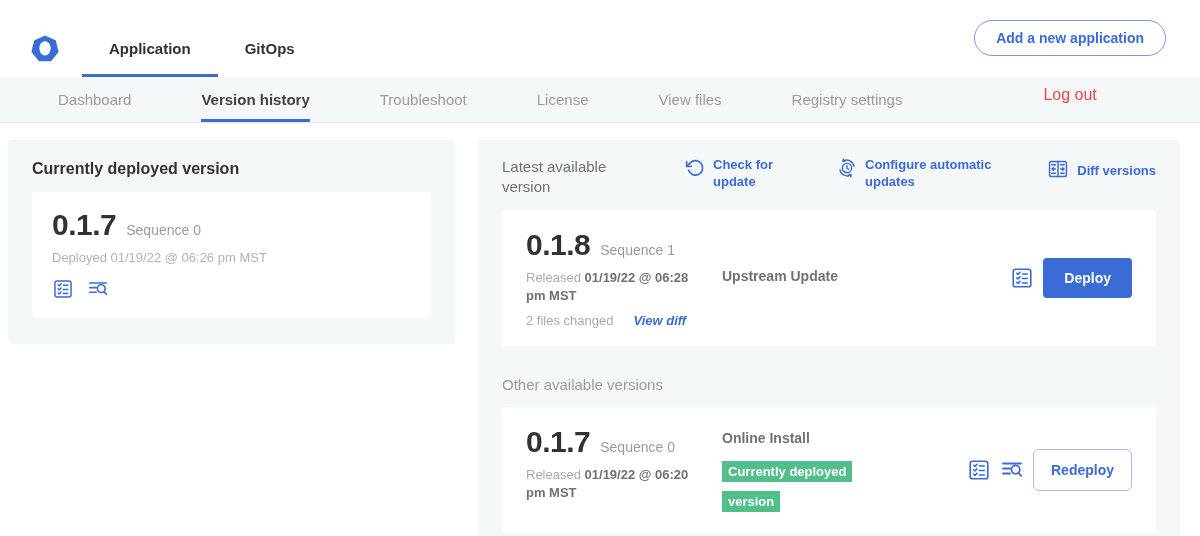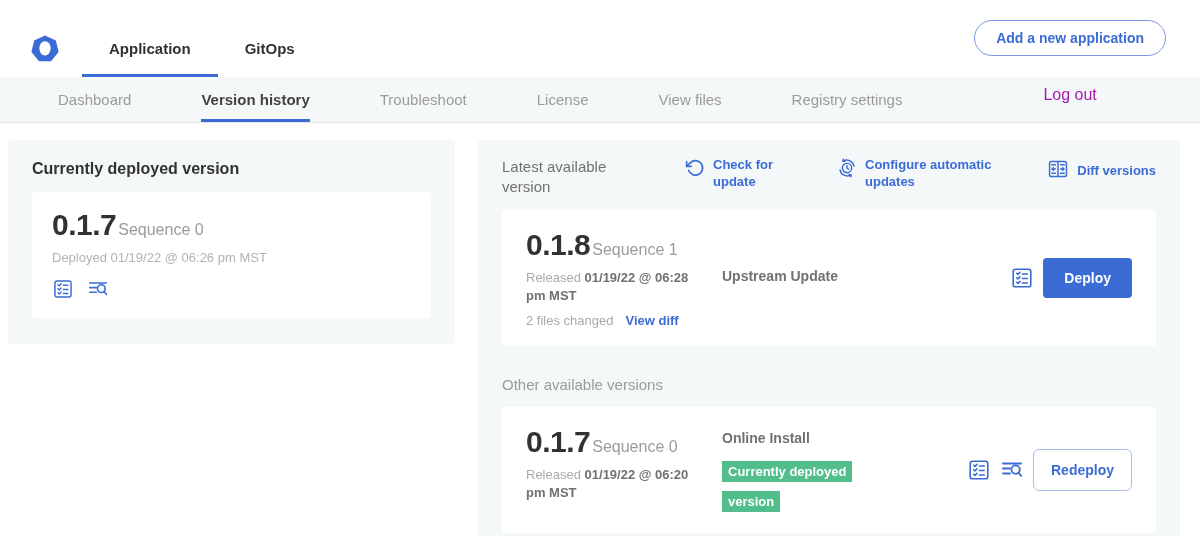--- a/index.html
+++ b/index.html
@@ -23,36 +23,36 @@
   .header{height:57px;display:flex;align-items:stretch;padding-left:30px;background:#fff;margin-top:20px;}
   .logo{width:30px;height:30px;align-self:center;color:var(--accent);flex:none;}
   .htabs{display:flex;margin-left:22px;}
   .htab{display:flex;align-items:center;padding:0 27px;font-size:15px;font-weight:600;
         color:var(--text-dark);border-bottom:3px solid transparent;padding-top:3px;cursor:pointer;}
   .htab.active{border-bottom-color:var(--accent);}
   .hright{margin-left:auto;display:flex;align-items:center;gap:30px;padding-right:34px;flex-direction:column;}
   .add-app-btn{background:#fff;border:1px solid #7b96e2;color:var(--accent);
         font-weight:700;font-size:14px;border-radius:20px;padding:9px 21px;cursor:pointer;
         font-family:inherit;}
-  .logout{font-size:16px;color:#a21caf;cursor:pointer;}
+  .logout{font-size:16px;color:#ef4444;cursor:pointer;}
   
   .subnav{height:46px;background:var(--panel-bg);border-bottom:1px solid var(--border);
         display:flex;align-items:stretch;padding-left:58px;gap:70px;}
   .stab{display:flex;align-items:center;font-size:15px;color:var(--text-muted);
         border-bottom:3px solid transparent;padding-top:3px;cursor:pointer;}
   .stab.active{color:#424242;font-weight:600;border-bottom-color:var(--accent);}
   
   .main{display:flex;align-items:flex-start;gap:23px;padding:17px 20px 13px 8px;}
   .panel{background:var(--panel-bg);border-radius:4px;}
   .left-panel{width:447px;padding:20px 24px 26px;flex:none;}
   .panel-title{font-size:16px;font-weight:700;color:var(--text-dark);}
   .deployed-card{background:#fff;border-radius:4px;margin-top:14px;padding:16px 20px 18px;}
   .version-row{display:flex;align-items:baseline;}
   .version-num{font-size:30px;font-weight:700;color:var(--text-dark);letter-spacing:-0.5px;line-height:1.1;}
-  .seq{font-size:16px;color:var(--text-muted);margin-left:2px;}
+  .seq{font-size:14px;color:var(--text-muted);margin-left:10px;}
   .deploy-date{margin-top:9px;font-size:13px;color:#b3b3b3;}
   .icon-row{margin-top:13px;display:flex;gap:13px;}
   .ibtn{width:22px;height:22px;color:var(--accent);cursor:pointer;}
   .ibtn svg,.aicon svg,.logo svg{display:block;width:100%;height:100%;}
   
   .right-panel{flex:1;padding:17px 24px 24px;}
   .avail-header{display:flex;align-items:flex-start;}
   .avail-title{font-size:15px;color:var(--text-mid);width:128px;line-height:1.3;}
   .action{display:flex;gap:8px;color:var(--accent);font-size:13px;font-weight:600;
           cursor:pointer;line-height:1.3;align-items:flex-start;}
@@ -62,21 +62,21 @@
   .action-config{margin-left:60px;}
   .action-config .alabel{width:148px;}
   .action-diff{margin-left:auto;align-items:flex-end;}
   .action-diff .aicon{width:22px;height:22px;}
   
   .version-card{background:#fff;border-radius:4px;padding:18px 24px;display:flex;margin-top:14px;}
   .vc-col1{width:196px;flex:none;}
   .released{margin-top:8px;font-size:13px;color:var(--text-light);line-height:1.35;max-width:178px;}
   .date-bold{color:var(--text-mid);font-weight:700;}
   .files-row{margin-top:9px;font-size:13px;color:var(--text-light);}
-  .view-diff{color:var(--accent);font-weight:700;margin-left:12px;cursor:pointer;}
+  .view-diff{color:var(--accent);font-weight:700;margin-left:20px;cursor:pointer;font-style:italic;}
   .vc-col2{width:182px;flex:none;}
   .col2-latest{padding-top:40px;}
   .col2-other{padding-top:5px;}
   .source{font-size:14px;color:var(--text-mid);font-weight:600;}
   .badge-wrap{margin-top:10px;width:165px;line-height:1.85;}
   .badge{display:inline;background:var(--badge-green);color:#fff;font-size:13px;font-weight:600;
          padding:3px 6px;-webkit-box-decoration-break:clone;box-decoration-break:clone;}
   .vc-col3{margin-left:auto;display:flex;align-items:center;gap:9px;align-self:center;}
   .vc-col3 .ibtn{width:24px;height:24px;}
   .deploy-btn{background:var(--accent);color:#fff;font-weight:700;font-size:14px;border:none;

